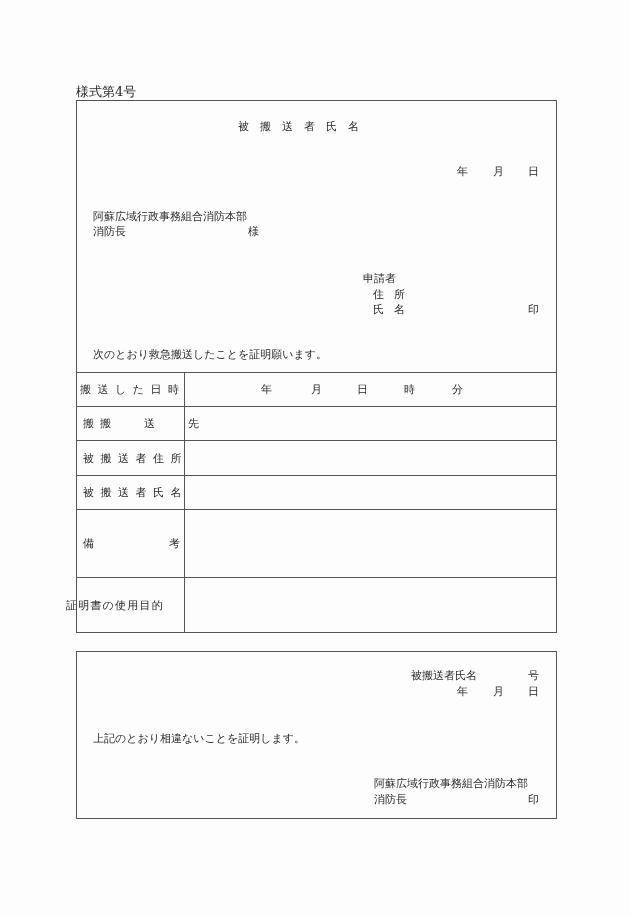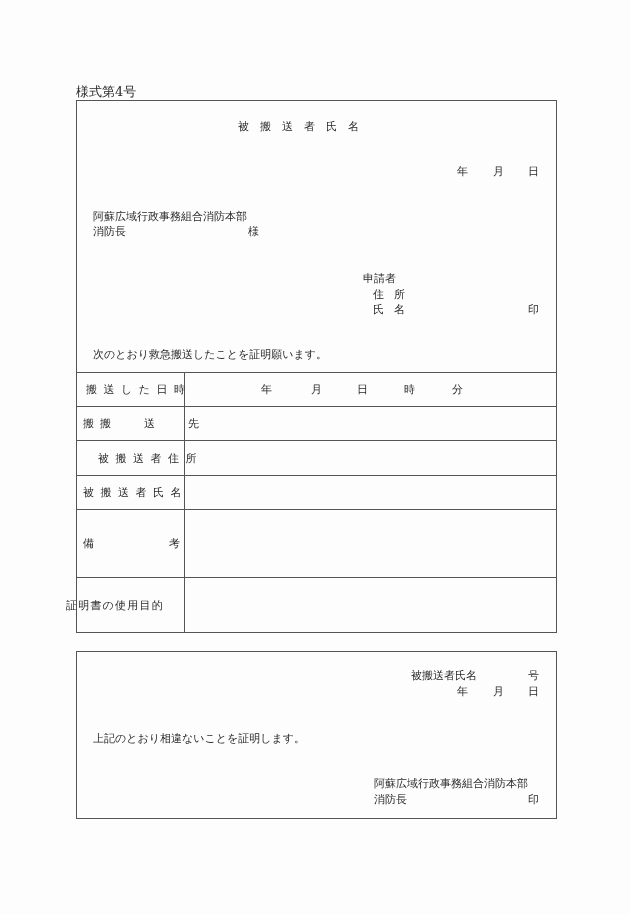--- a/index.html
+++ b/index.html
@@ -38,21 +38,21 @@
     .applicant-label { left: 363px; top: 272px; }
     .applicant-address { left: 373px; top: 288px; letter-spacing: 10px; }
     .applicant-name { left: 373px; top: 303px; letter-spacing: 10px; }
     .applicant-seal { left: 528px; top: 303px; }
 
     .request-text { left: 93px; top: 348px; }
 
     .hline { position: absolute; height: 1px; background: #555; left: 76px; width: 481px; }
     .vline { position: absolute; width: 1px; background: #555; }
 
-    .row-label { position: absolute; left: 86px; width: 96px; display: flex; justify-content: space-between; }
+    .row-label { position: absolute; left: 80px; width: 96px; display: flex; justify-content: space-between; }
     .row-label span { display: inline-block; }
 
     .dt-cell span { position: absolute; top: 383px; }
 
     .cert-no-label { left: 411px; top: 669px; }
     .cert-no-suffix { left: 528px; top: 669px; }
     .cert-date span { position: absolute; top: 685px; }
 
     .certify-text { left: 93px; top: 732px; text-align: center; }
     .issuer-org { left: 374px; top: 777px; }
@@ -105,21 +105,21 @@
 </div>
 
 <div class="abs" style="left:83px;top:417px;">
   <span class="abs" style="left:0px;top:0;">搬</span>
 </div>
 <div class="abs" style="left:83px;top:417px;width:96px;">
   <span style="display:inline-block;letter-spacing:33px;margin-left:17px;">搬送先</span>
 </div>
 <div class="abs" style="left:185px;top:407px;width:371px;height:33px;"></div>
 
-<div class="abs" style="left:98px;top:452px;">
+<div class="abs" style="left:83px;top:452px;">
   <span style="letter-spacing:6.5px;">被搬送者住所</span>
 </div>
 <div class="abs" style="left:185px;top:441px;width:371px;height:34px;"></div>
 
 <div class="abs" style="left:83px;top:486px;">
   <span style="letter-spacing:6.5px;">被搬送者氏名</span>
 </div>
 <div class="abs" style="left:185px;top:476px;width:371px;height:33px;"></div>
 
 <div class="abs" style="left:83px;top:537px;">

